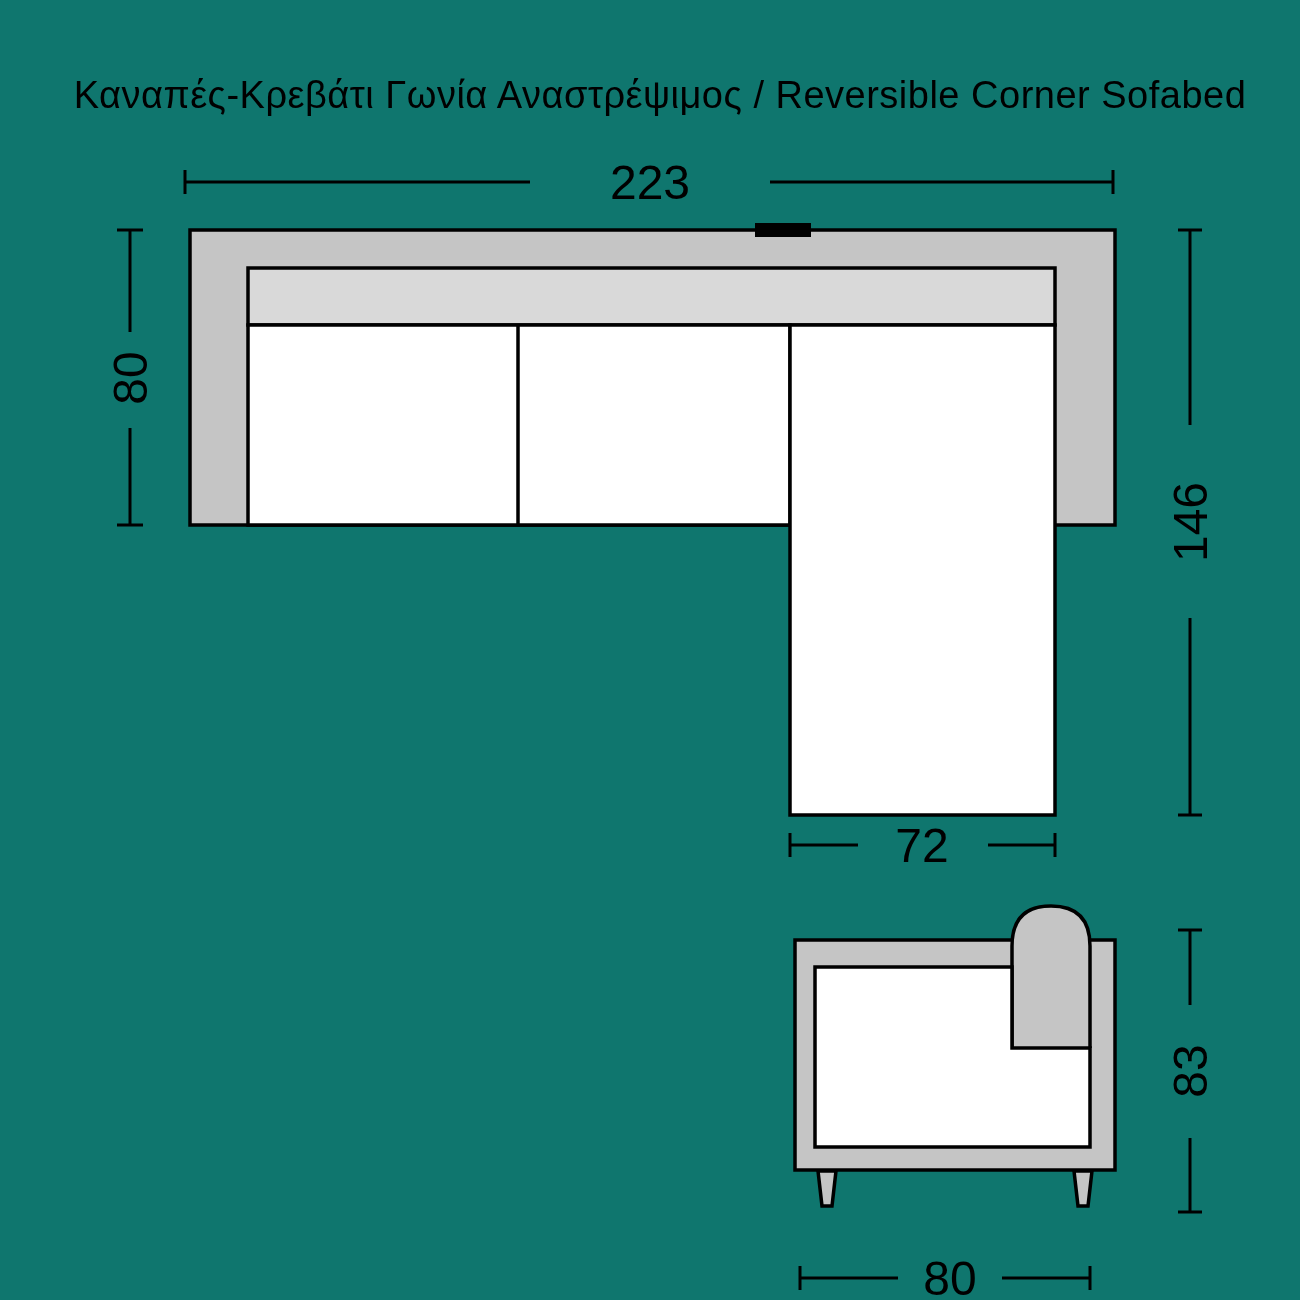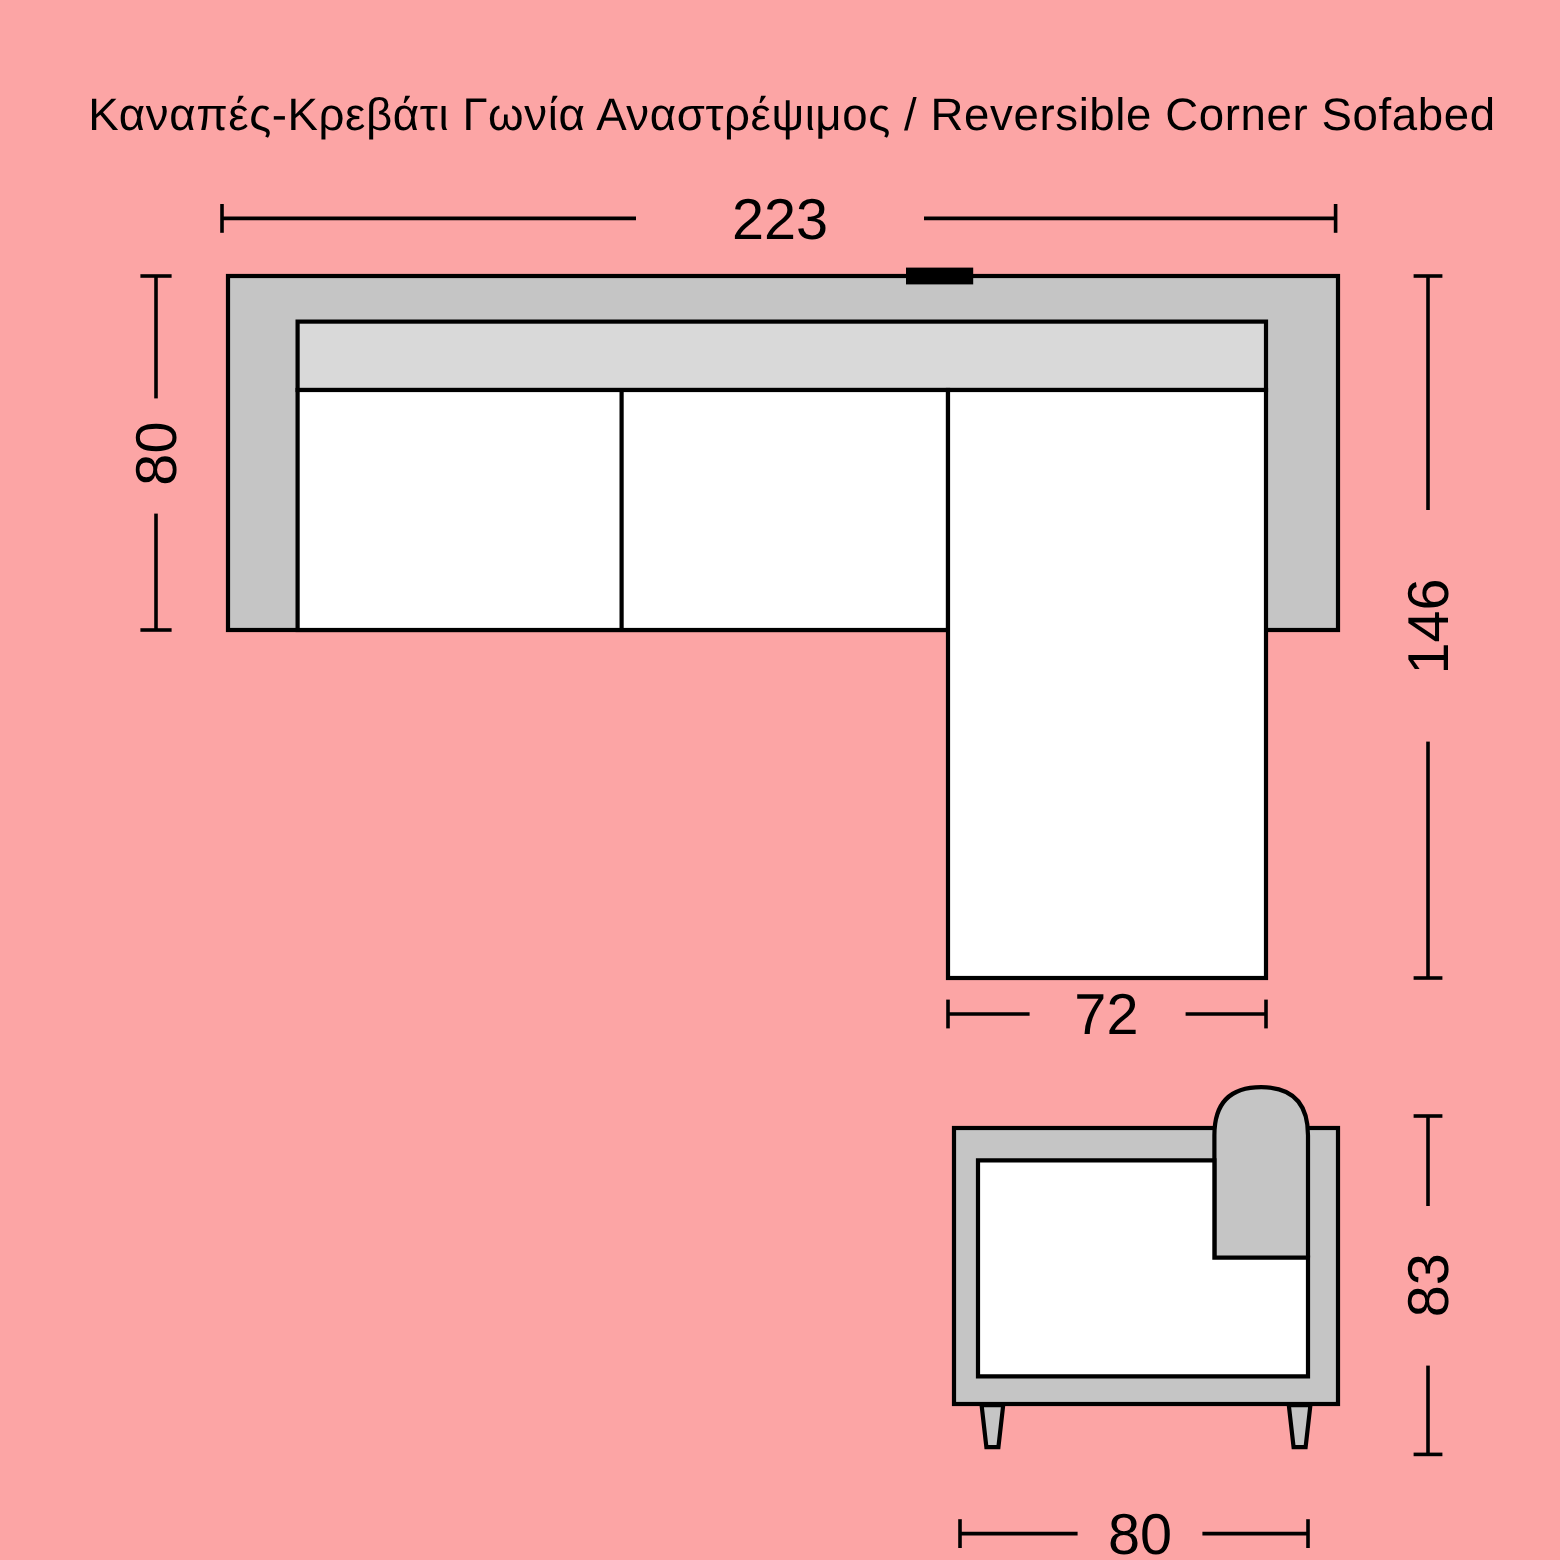--- a/index.html
+++ b/index.html
@@ -4,21 +4,21 @@
   <style>
     html, body {
       margin: 0;
       padding: 0;
       background: #ffffff;
     }
     .page {
       position: relative;
       width: 1300px;
       height: 1300px;
-      background: #fca5a5;
+      background: #0f766e;
       font-family: "Liberation Sans", "DejaVu Sans", sans-serif;
       overflow: hidden;
     }
     svg {
       position: absolute;
       top: 0;
       left: 0;
     }
     text {
       font-family: "Liberation Sans", "DejaVu Sans", sans-serif;

